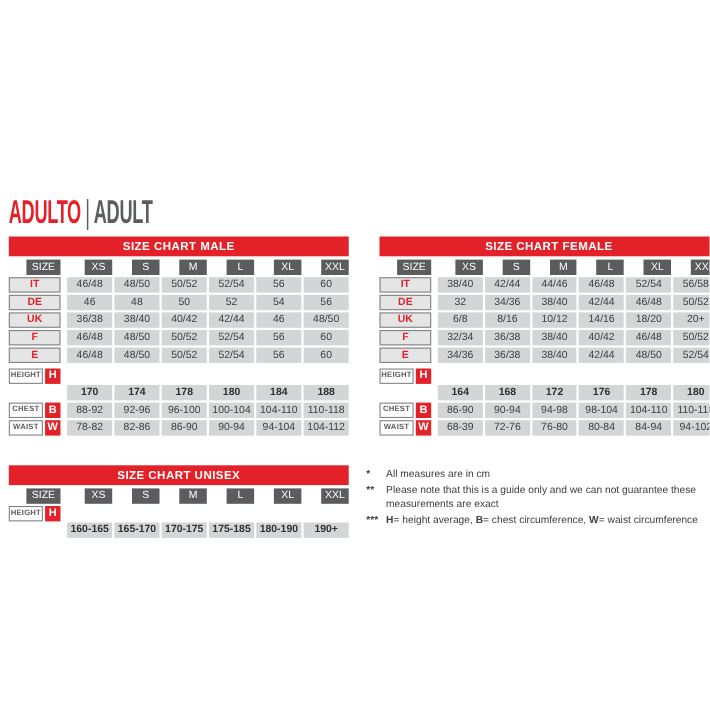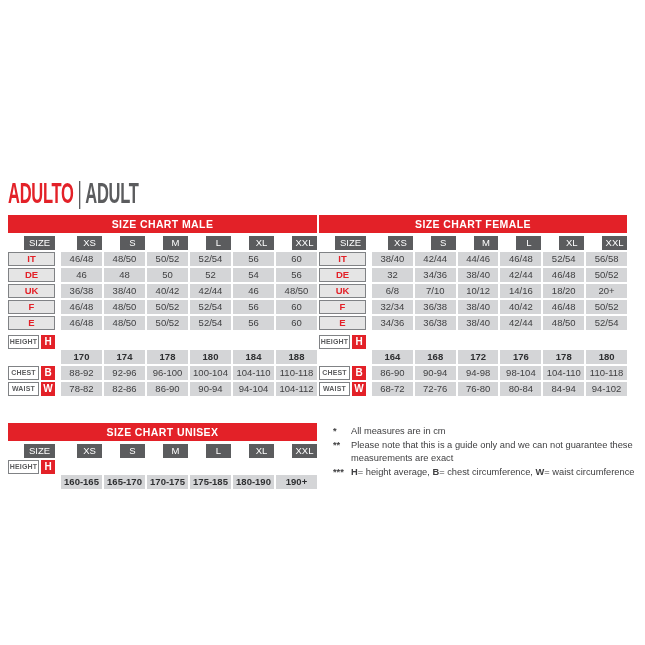--- a/index.html
+++ b/index.html
@@ -16,21 +16,21 @@
 
   
   .title{height:26px;margin:0 0 15px;white-space:nowrap;}
   .title-inner{display:inline-block;transform:scaleX(.55);transform-origin:0 50%;
     font-size:30px;font-weight:bold;letter-spacing:-.5px;line-height:26px;}
   .t-red{color:var(--red);}
   .t-sep{color:var(--dgray);font-weight:normal;margin:0 7px;}
   .t-gray{color:var(--dgray);}
 
   
-  .grid-top{display:flex;gap:2px;}
+  .grid-top{display:flex;gap:28px;}
   .grid-bottom{display:flex;gap:16px;margin-top:25px;}
   .col-l{width:309px;flex:0 0 309px;}
   .col-r{width:308px;flex:0 0 308px;}
 
   
   .bar{background:var(--red);color:#fff;font-weight:bold;text-align:center;
     font-size:10.5px;height:18px;line-height:18px;letter-spacing:.4px;margin-bottom:3px;}
   .row{display:grid;grid-template-columns:47px 2px repeat(6,1fr);column-gap:2px;
     margin-bottom:2px;}
   .measure-start{margin-top:5px;}
@@ -193,21 +193,21 @@
           <div class="dcell">34/36</div>
           <div class="dcell">38/40</div>
           <div class="dcell">42/44</div>
           <div class="dcell">46/48</div>
           <div class="dcell">50/52</div>
         </div>
         <div class="row">
           <div class="label-cell">UK</div>
           <div class="spacer"></div>
           <div class="dcell">6/8</div>
-          <div class="dcell">7/10</div>
+          <div class="dcell">8/16</div>
           <div class="dcell">10/12</div>
           <div class="dcell">14/16</div>
           <div class="dcell">18/20</div>
           <div class="dcell">20+</div>
         </div>
         <div class="row">
           <div class="label-cell">F</div>
           <div class="spacer"></div>
           <div class="dcell">32/34</div>
           <div class="dcell">36/38</div>
@@ -251,21 +251,21 @@
           <div class="dcell">98-104</div>
           <div class="dcell">104-110</div>
           <div class="dcell">110-118</div>
         </div>
         <div class="row">
           <div class="mwrap">
             <div class="mlabel">WAIST</div>
             <div class="badge">W</div>
           </div>
           <div class="spacer"></div>
-          <div class="dcell">68-72</div>
+          <div class="dcell">68-39</div>
           <div class="dcell">72-76</div>
           <div class="dcell">76-80</div>
           <div class="dcell">80-84</div>
           <div class="dcell">84-94</div>
           <div class="dcell">94-102</div>
         </div>
       </div>
   </div>
 
   <div class="grid-bottom">

